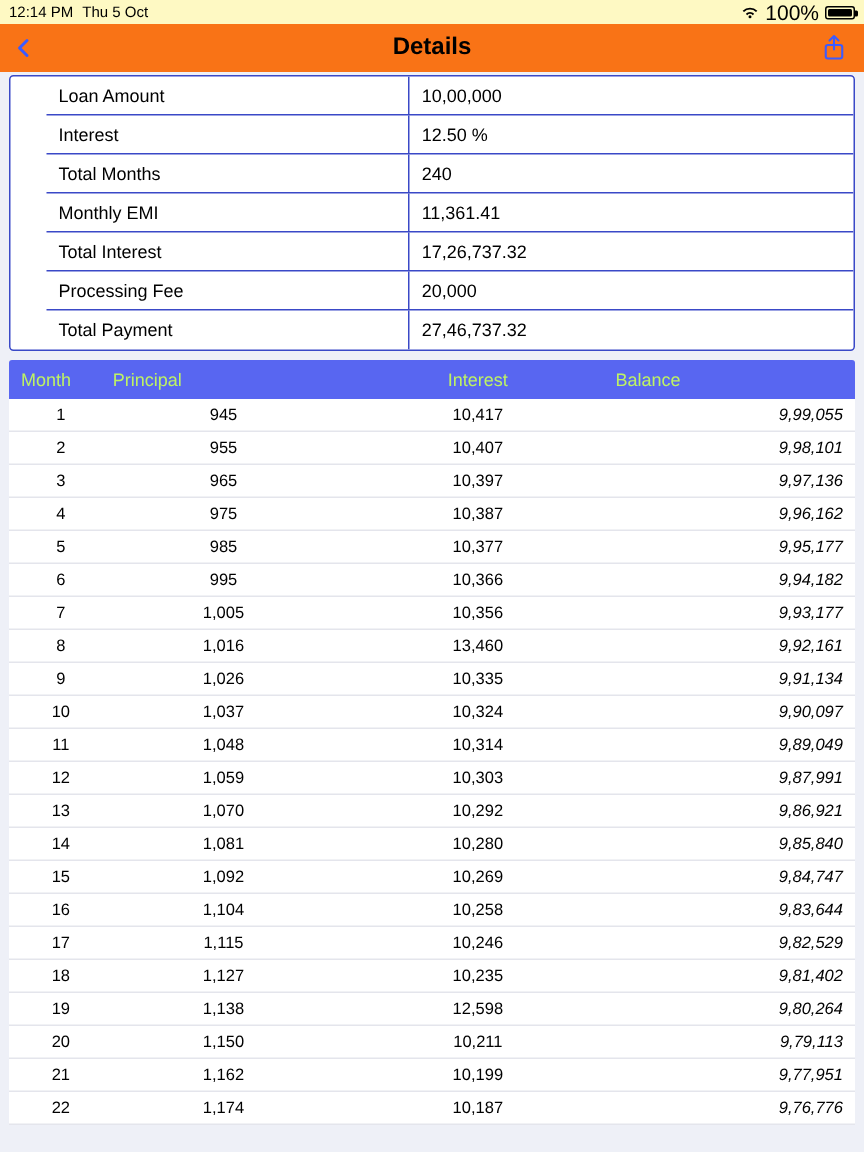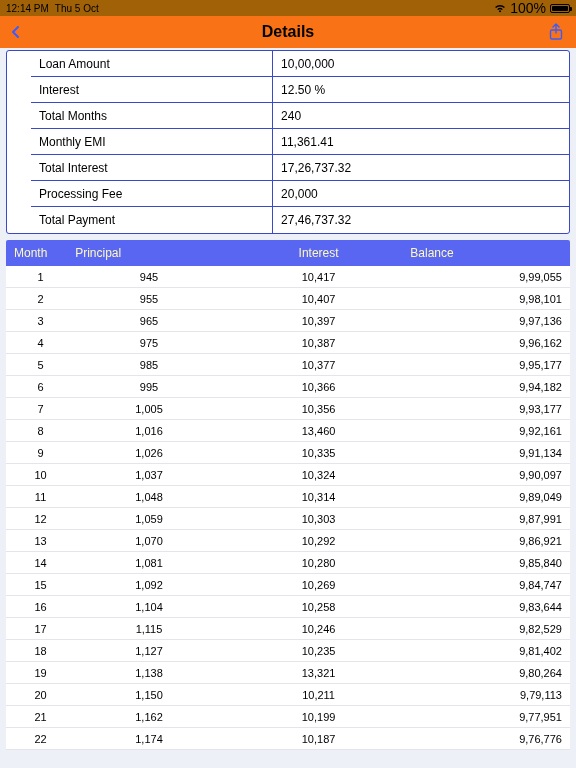--- a/index.html
+++ b/index.html
@@ -10,21 +10,21 @@
     background: #eef0f7;
     color: #000;
     overflow: hidden;
   }
   .statusbar {
     height: 16px;
     display: flex;
     align-items: center;
     font-size: 10px;
     padding: 0 6px;
-    background: #a16207;
+    background: #fef9c3;
   }
   .statusbar .left { flex: 0 0 auto; display:flex; gap:6px; align-items:center;}
   .statusbar .spacer { flex: 1 1 auto; }
   .statusbar .right { flex: 0 0 auto; display:flex; align-items:center; gap:4px; }
   .wifi { display:inline-block; width:12px; height:9px; position:relative;}
   .wifi svg { width:12px; height:9px; }
   .battery-pct { font-size:14px; }
   .battery { display:inline-block; width:20px; height:9px; border:1px solid #000; border-radius:2px; position:relative;}
   .battery:after { content:""; position:absolute; right:-3px; top:2px; width:2px; height:4px; background:#000; border-radius:0 1px 1px 0;}
   .battery .fill { position:absolute; left:1px; top:1px; bottom:1px; right:1px; background:#000; border-radius:1px;}
@@ -79,21 +79,21 @@
     width: 55%;
     padding: 0 8px;
     height:100%;
     display:flex; align-items:center;
   }
   .grid {
     margin: 0 6px;
   }
   .grid-header {
     background:#5866f1;
-    color:#fef9c3;
+    color:#bef264;
     display:flex;
     font-size:12px;
     height:26px;
     align-items:center;
     border-radius:2px 2px 0 0;
     padding: 0 4px;
   }
   .grid-header .c1 { width: 11%; padding-left:4px;}
   .grid-header .c2 { width: 28%; text-align:left; padding-left:4px;}
   .grid-header .c3 { width: 33%; text-align:center;}
@@ -105,21 +105,21 @@
     display:flex;
     font-size:11px;
     height:22px;
     align-items:center;
     border-bottom:1px solid #e4e5ec;
     padding: 0 4px;
   }
   .grid-row .c1 { width: 11%; text-align:center; }
   .grid-row .c2 { width: 28%; text-align:center;}
   .grid-row .c3 { width: 33%; text-align:center;}
-  .grid-row .c4 { width: 28%; text-align:right; padding-right:4px;}
+  .grid-row .c4 { width: 28%; text-align:right; padding-right:4px;font-style:italic;}
 </style>
 </head>
 <body>
 
 <div class="statusbar">
   <div class="left">
     <span>12:14 PM</span>
     <span>Thu 5 Oct</span>
   </div>
   <div class="spacer"></div>
@@ -294,21 +294,21 @@
       </div>
       <div class="grid-row">
         <div class="c1">18</div>
         <div class="c2">1,127</div>
         <div class="c3">10,235</div>
         <div class="c4">9,81,402</div>
       </div>
       <div class="grid-row">
         <div class="c1">19</div>
         <div class="c2">1,138</div>
-        <div class="c3">13,321</div>
+        <div class="c3">12,598</div>
         <div class="c4">9,80,264</div>
       </div>
       <div class="grid-row">
         <div class="c1">20</div>
         <div class="c2">1,150</div>
         <div class="c3">10,211</div>
         <div class="c4">9,79,113</div>
       </div>
       <div class="grid-row">
         <div class="c1">21</div>

